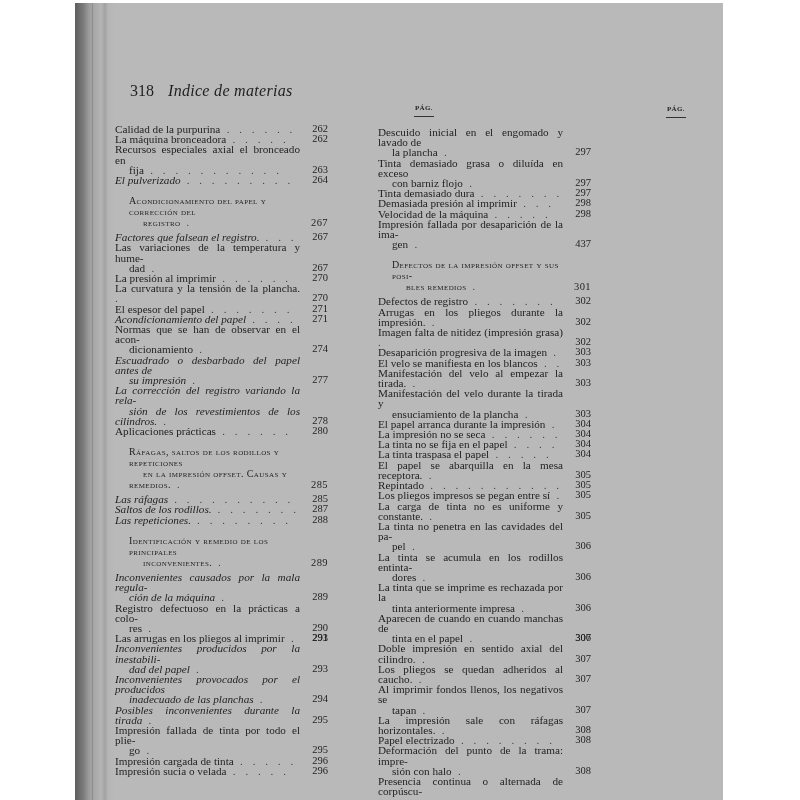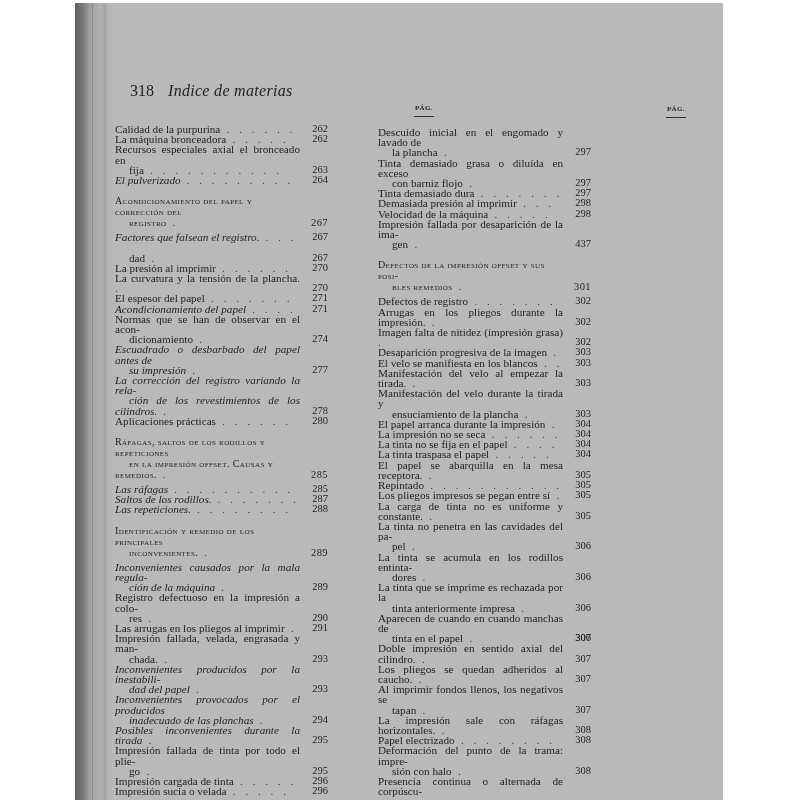--- a/index.html
+++ b/index.html
@@ -39,21 +39,21 @@
       position: absolute; right: 0; bottom: 0; width: 24px; text-align: right; font-size: 10.5px;
     }
     .entry.ital .text { font-style: italic; }
     .dots {
       letter-spacing: 3.5px; color: #3a3a3a;
     }
     .section {
       margin-top: 10px; margin-bottom: 4px;
       font-variant: small-caps; font-size: 10px; line-height: 11px; letter-spacing: 0.4px;
     }
-    .section .text { text-align: left; }
+    .section .text { text-align: left; margin-left: 14px; }
   </style>
 </head>
 <body>
 
 <div class="page">
   <div class="gutter-line"></div>
 </div>
 
 <div class="running-head">
   <span class="num">318</span>
@@ -84,21 +84,21 @@
     </div>
     <div class="entry section">
       <span class="text"><span>Acondicionamiento del papel y corrección del</span><br><span class="cont">registro</span><span class="dots" style="display: inline;"> .</span></span>
       <span class="pg">267</span>
     </div>
     <div class="entry ital">
       <span class="text"><span>Factores que falsean el registro.</span><span class="dots" style="display: inline;"> . . .</span></span>
       <span class="pg">267</span>
     </div>
     <div class="entry">
-      <span class="text"><br><span class="cont">dad</span><span class="dots" style="display: inline;"> .</span></span>
+      <span class="text"><span>Las variaciones de la temperatura y hume-</span><br><span class="cont">dad</span><span class="dots" style="display: inline;"> .</span></span>
       <span class="pg">267</span>
     </div>
     <div class="entry">
       <span class="text"><span>La presión al imprimir</span><span class="dots" style="display: inline;"> . . . . . .</span></span>
       <span class="pg">270</span>
     </div>
     <div class="entry">
       <span class="text"><span>La curvatura y la tensión de la plancha.</span><span class="dots" style="display: inline;"> .</span></span>
       <span class="pg">270</span>
     </div>
@@ -112,21 +112,21 @@
     </div>
     <div class="entry">
       <span class="text"><span>Normas que se han de observar en el acon-</span><br><span class="cont">dicionamiento</span><span class="dots" style="display: inline;"> .</span></span>
       <span class="pg">274</span>
     </div>
     <div class="entry ital">
       <span class="text"><span>Escuadrado o desbarbado del papel antes de</span><br><span class="cont">su impresión</span><span class="dots" style="display: inline;"> .</span></span>
       <span class="pg">277</span>
     </div>
     <div class="entry ital">
-      <span class="text"><span>La corrección del registro variando la rela-</span><br><span class="cont">ción de los revestimientos de los cilindros.</span><span class="dots" style="display: inline;"> .</span></span>
+      <span class="text"><span>La corrección del registro variando la rela-</span><br><span class="cont">sión de los revestimientos de los cilindros.</span><span class="dots" style="display: inline;"> .</span></span>
       <span class="pg">278</span>
     </div>
     <div class="entry">
       <span class="text"><span>Aplicaciones prácticas</span><span class="dots" style="display: inline;"> . . . . . .</span></span>
       <span class="pg">280</span>
     </div>
     <div class="entry section">
       <span class="text"><span>Ráfagas, saltos de los rodillos y repeticiones</span><br><span class="cont">en la impresión offset. Causas y remedios.</span><span class="dots" style="display: inline;"> .</span></span>
       <span class="pg">285</span>
     </div>
@@ -144,29 +144,28 @@
     </div>
     <div class="entry section">
       <span class="text"><span>Identificación y remedio de los principales</span><br><span class="cont">inconvenientes.</span><span class="dots" style="display: inline;"> .</span></span>
       <span class="pg">289</span>
     </div>
     <div class="entry ital">
       <span class="text"><span>Inconvenientes causados por la mala regula-</span><br><span class="cont">ción de la máquina</span><span class="dots" style="display: inline;"> .</span></span>
       <span class="pg">289</span>
     </div>
     <div class="entry">
-      <span class="text"><span>Registro defectuoso en la impresión a colo-</span><br><span class="cont">res</span><span class="dots" style="display: inline;"> .</span></span>
+      <span class="text"><span>Registro defectuoso en la prácticas a colo-</span><br><span class="cont">res</span><span class="dots" style="display: inline;"> .</span></span>
       <span class="pg">290</span>
     </div>
     <div class="entry">
       <span class="text"><span>Las arrugas en los pliegos al imprimir</span><span class="dots" style="display: inline;"> .</span></span>
       <span class="pg">291</span>
     </div>
     <div class="entry">
-      <span class="text"><span>Impresión fallada, velada, engrasada y man-</span><br><span class="cont">chada.</span><span class="dots" style="display: inline;"> .</span></span>
       <span class="pg">293</span>
     </div>
     <div class="entry ital">
       <span class="text"><span>Inconvenientes producidos por la inestabili-</span><br><span class="cont">dad del papel</span><span class="dots" style="display: inline;"> .</span></span>
       <span class="pg">293</span>
     </div>
     <div class="entry ital">
       <span class="text"><span>Inconvenientes provocados por el producidos</span><br><span class="cont">inadecuado de las planchas</span><span class="dots" style="display: inline;"> .</span></span>
       <span class="pg">294</span>
     </div>

